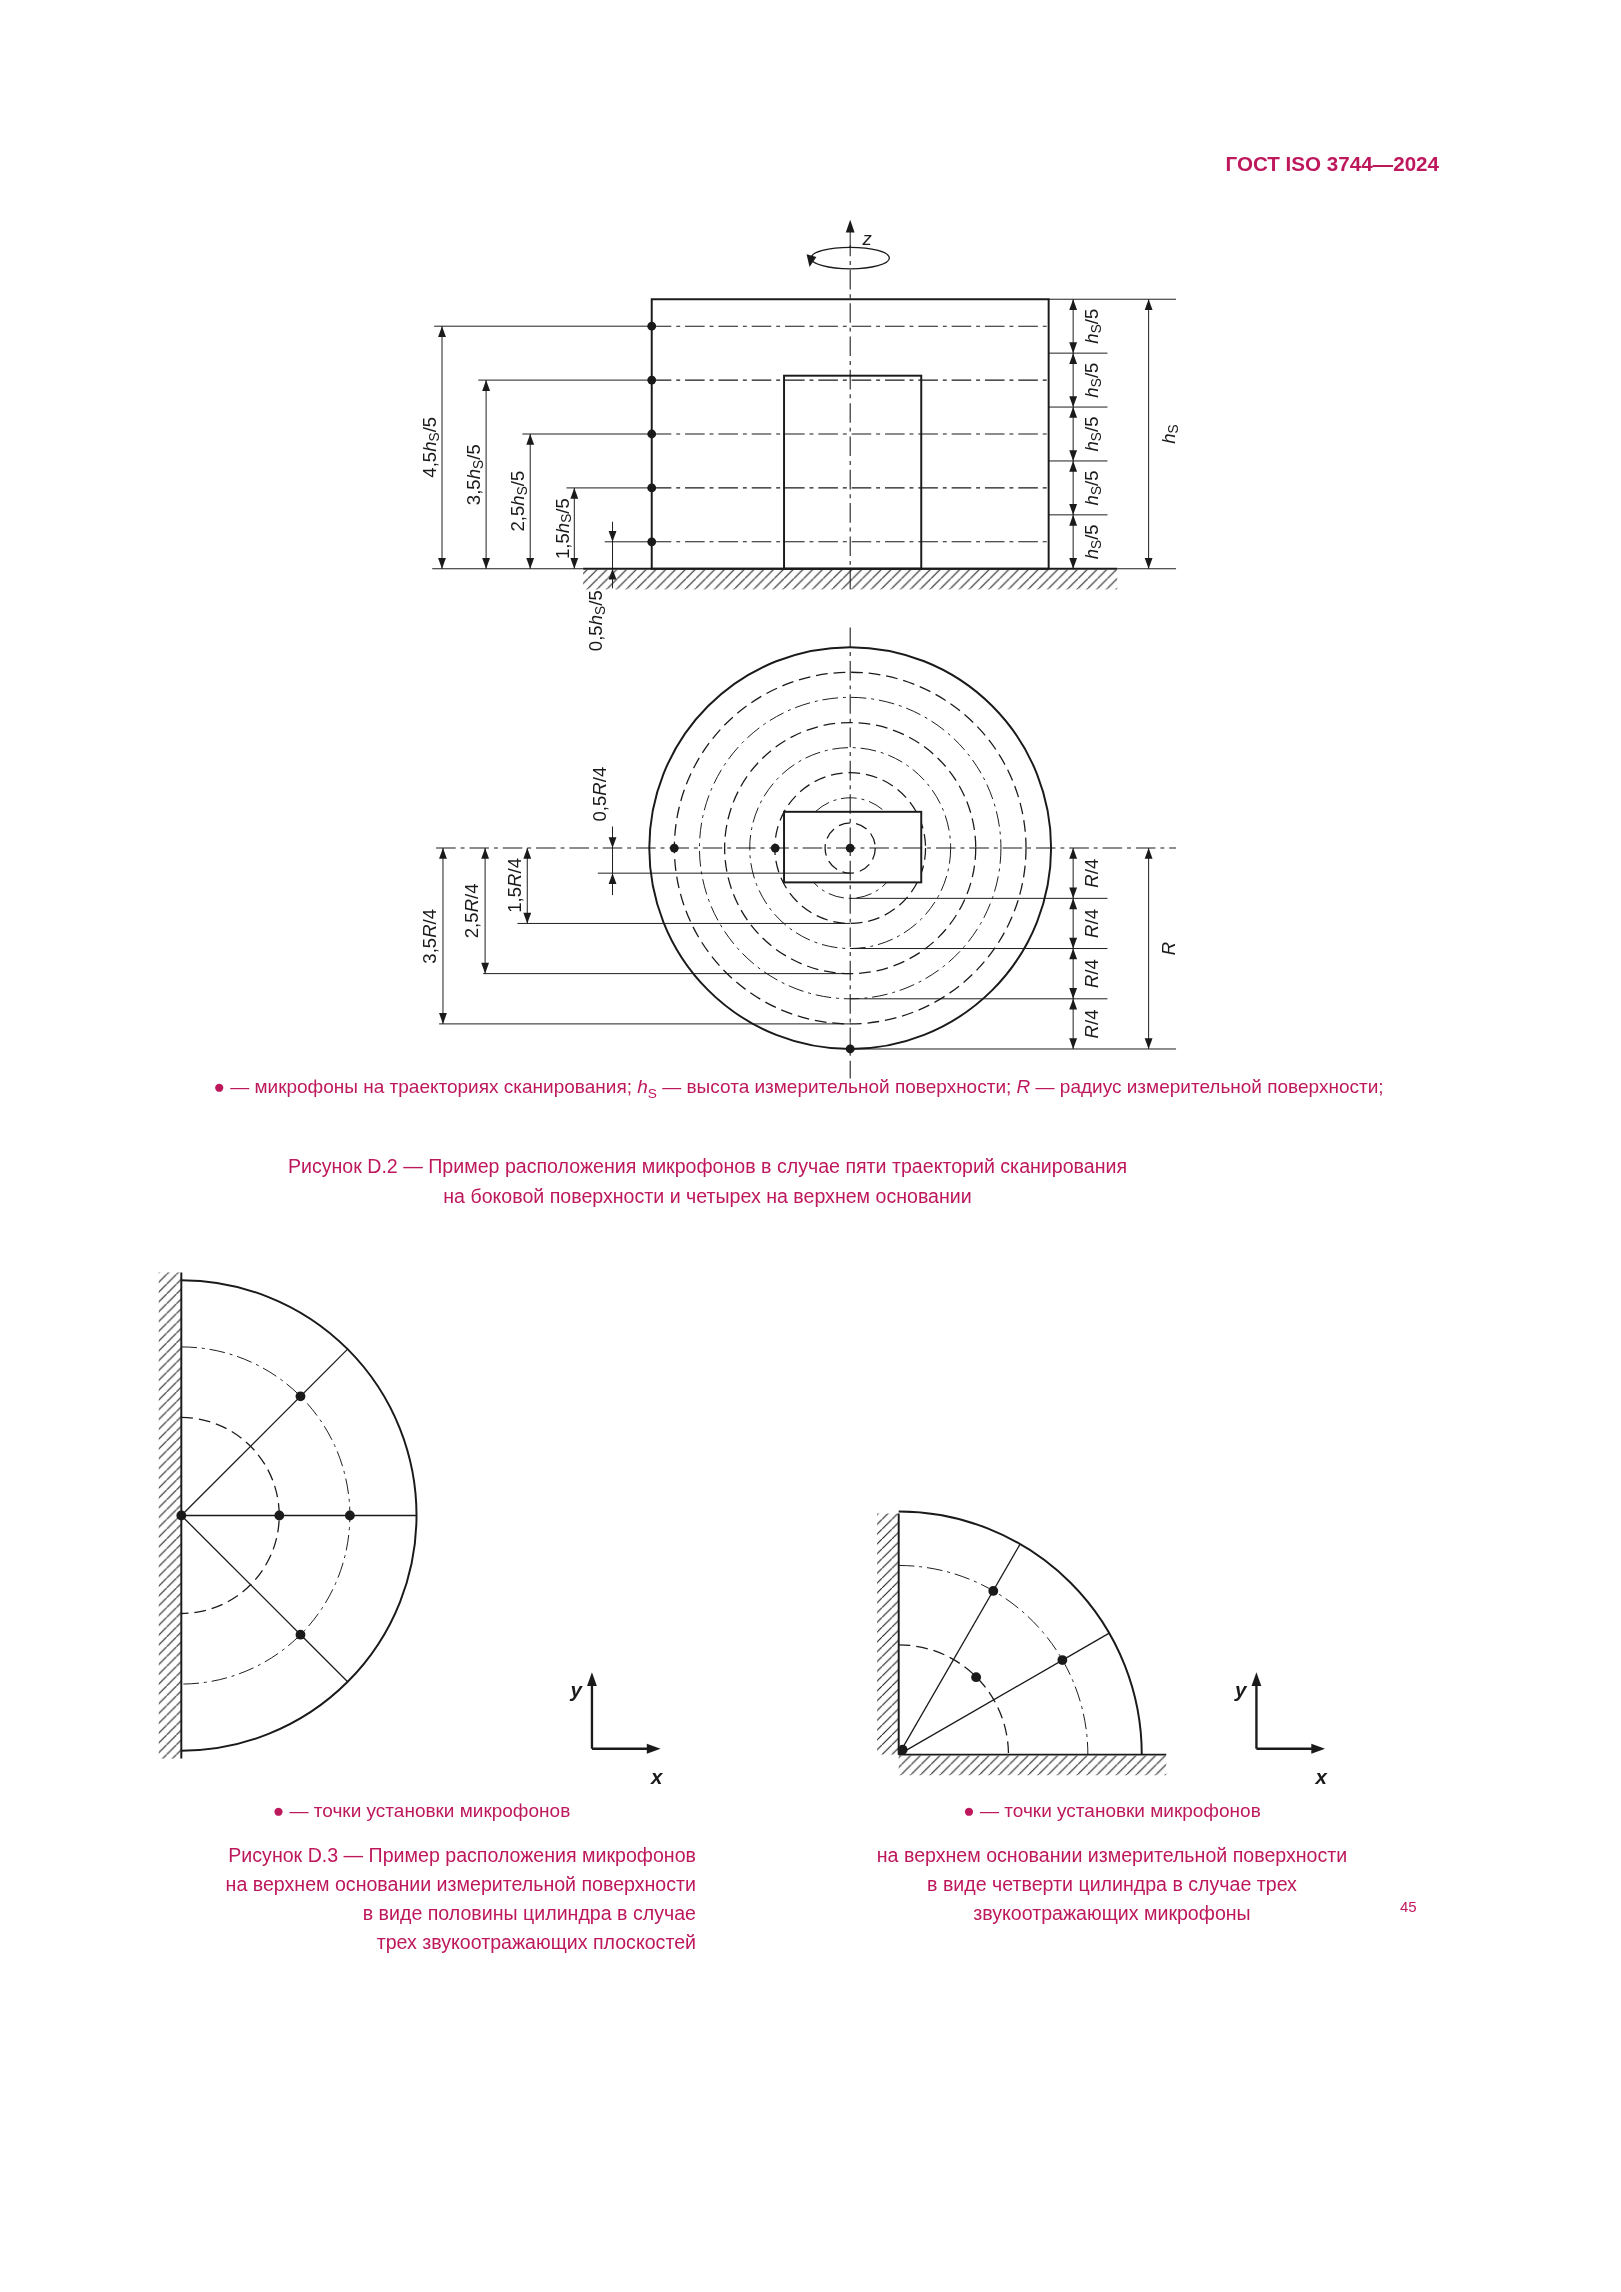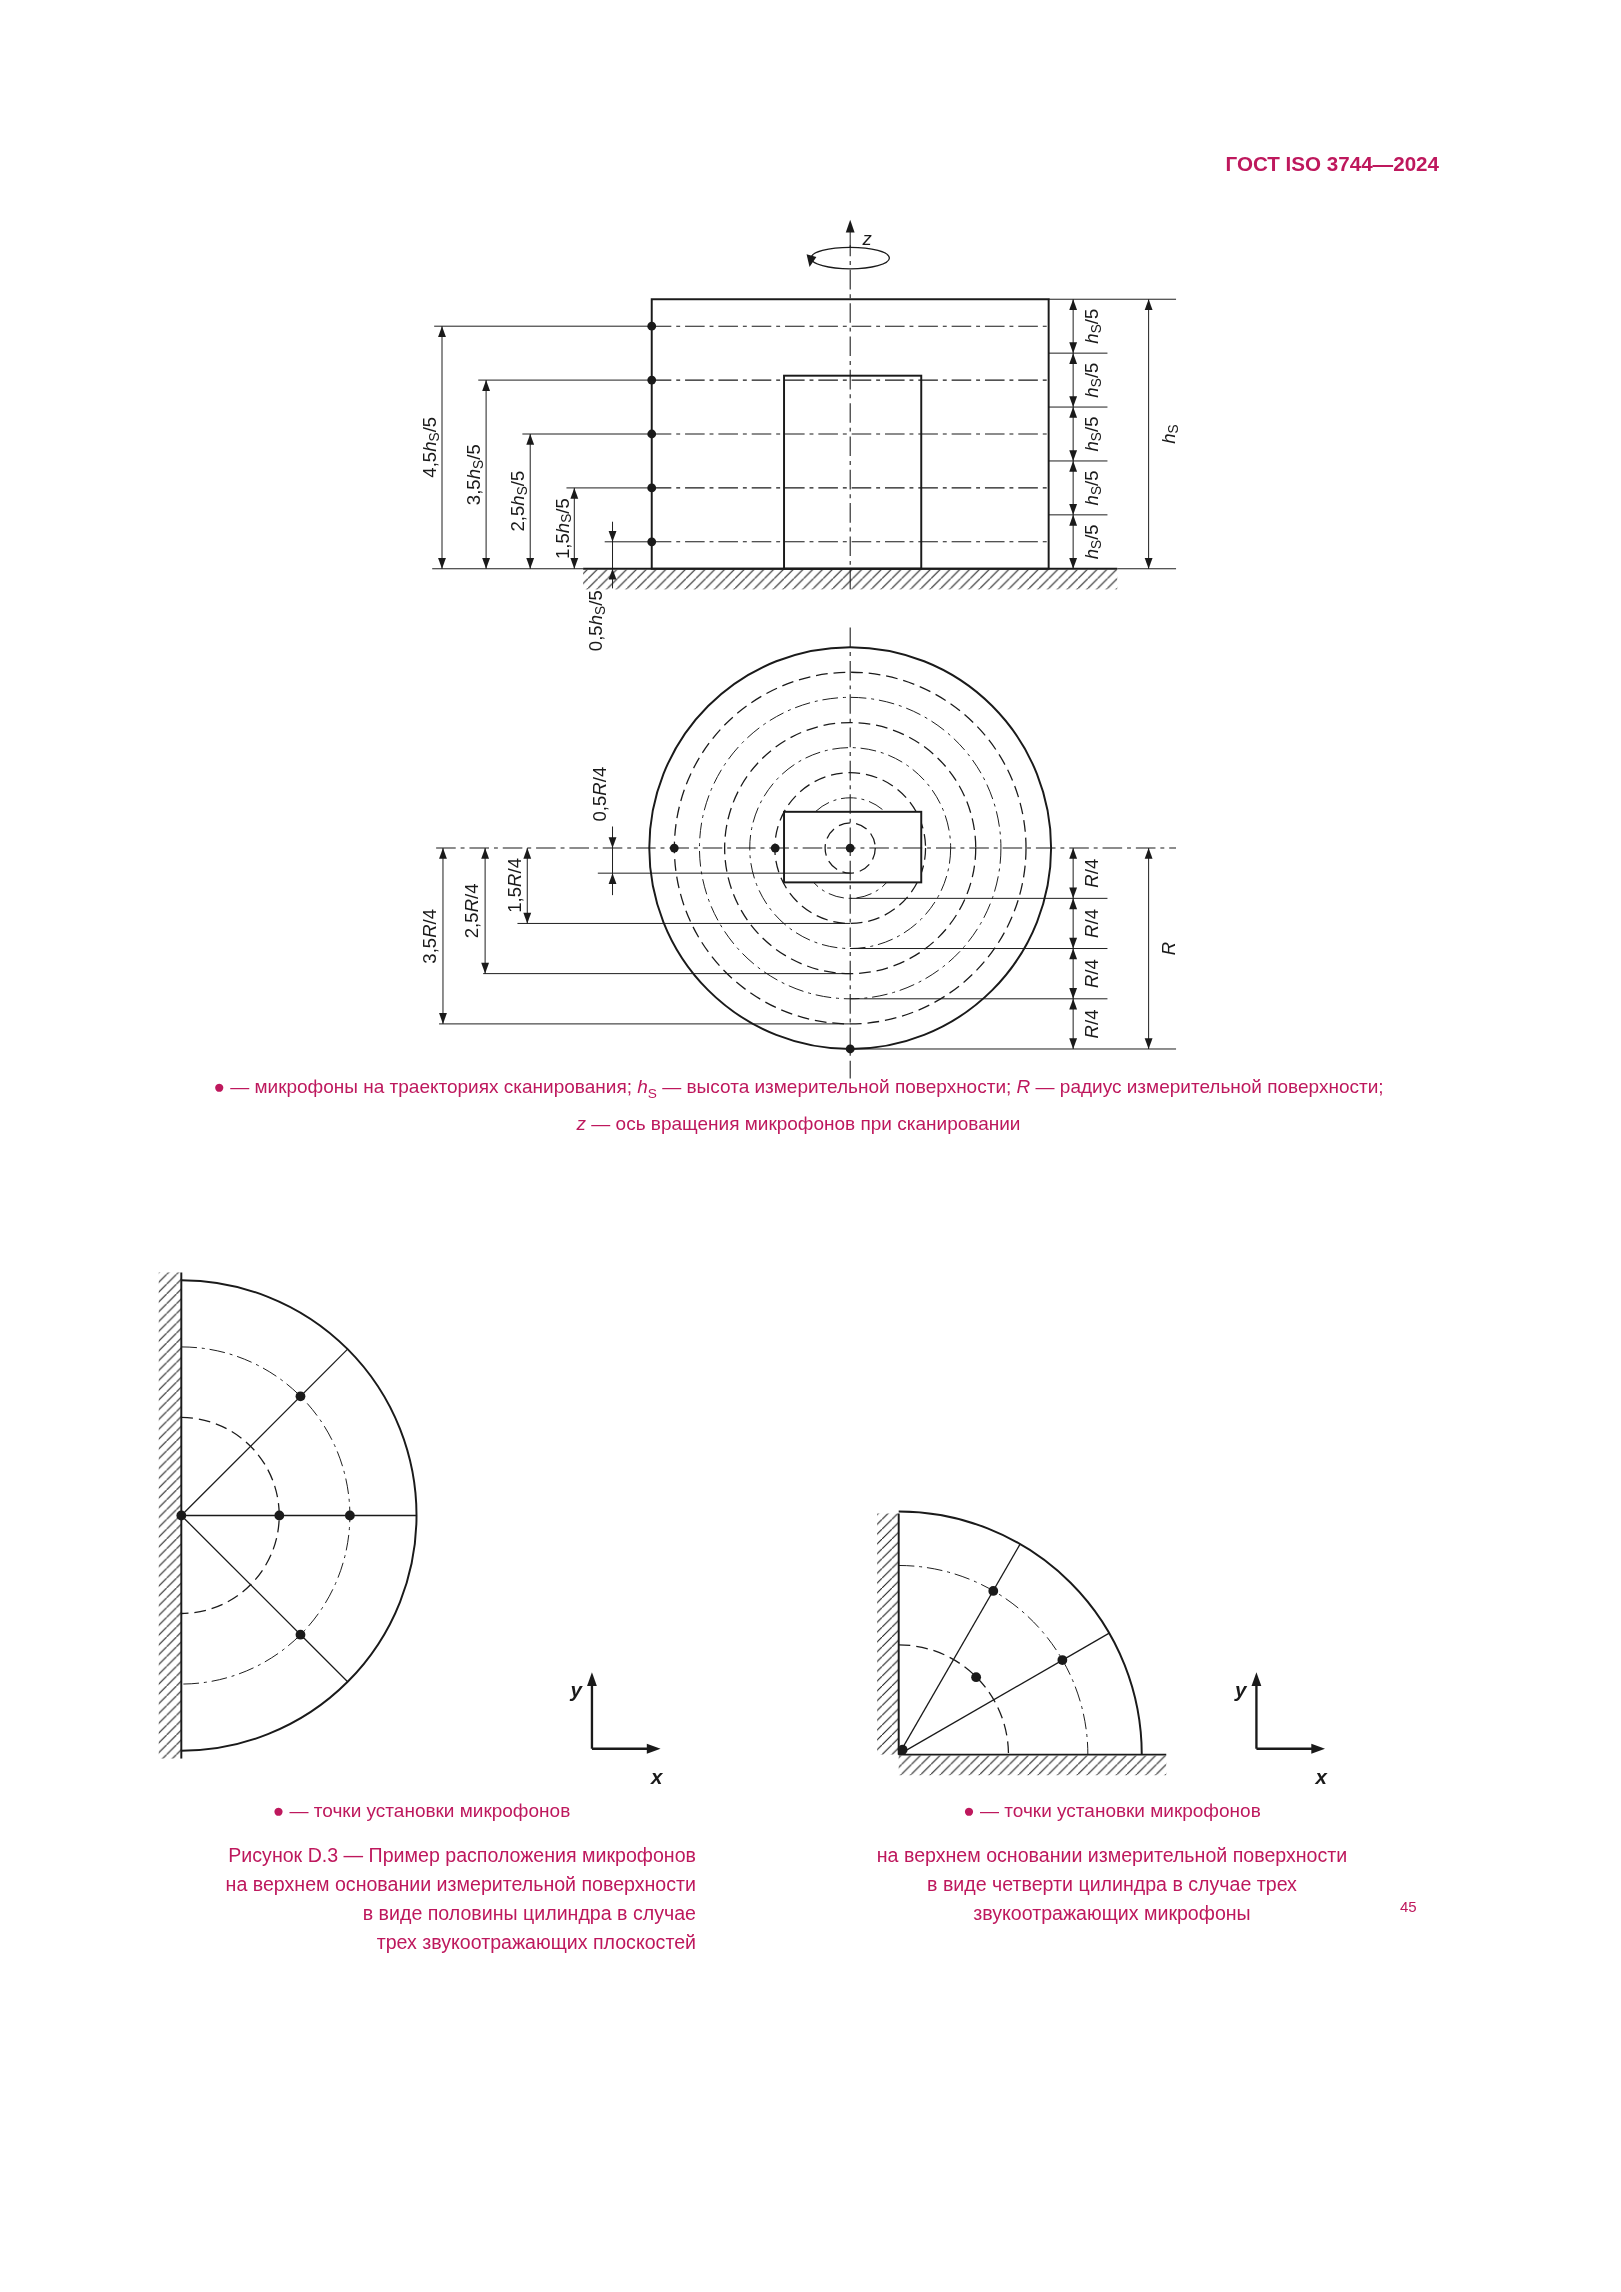--- a/index.html
+++ b/index.html
@@ -279,23 +279,26 @@
         <line class="ax" x1="1282" y1="1784" x2="1344" y2="1784"></line>
         <path class="ar" d="M1352 1784 l-14 -5 v10 Z"></path>
         <text class="axis" text-anchor="middle" dominant-baseline="central" x="1266" y="1724">y</text>
         <text class="axis" text-anchor="middle" dominant-baseline="central" x="1348" y="1812">x</text>
       </g>
     </g>
   </svg>
 
   <div class="legend-d2">
     <div><span>●</span><span> — микрофоны на траекториях сканирования; </span><span class="sym">h</span><sub>S</sub><span> — высота измерительной поверхности; </span><span class="sym">R</span><span> — радиус измерительной поверхности;</span></div>
-    <div><span class="sym">z</span><span> — ось вращения микрофонов при сканировании</span></div>
   </div>
 
+  <div class="caption-d2">
+    <div>Рисунок D.2 — Пример расположения микрофонов в случае пяти траекторий сканирования</div>
+    <div>на боковой поверхности и четырех на верхнем основании</div>
+  </div>
 
   <div class="legend-d3"><span>●</span><span> — точки установки микрофонов</span></div>
 
   <div class="caption-d3">
     <div>Рисунок D.3 — Пример расположения микрофонов</div>
     <div>на верхнем основании измерительной поверхности</div>
     <div>в виде половины цилиндра в случае</div>
     <div>трех звукоотражающих плоскостей</div>
   </div>
 

